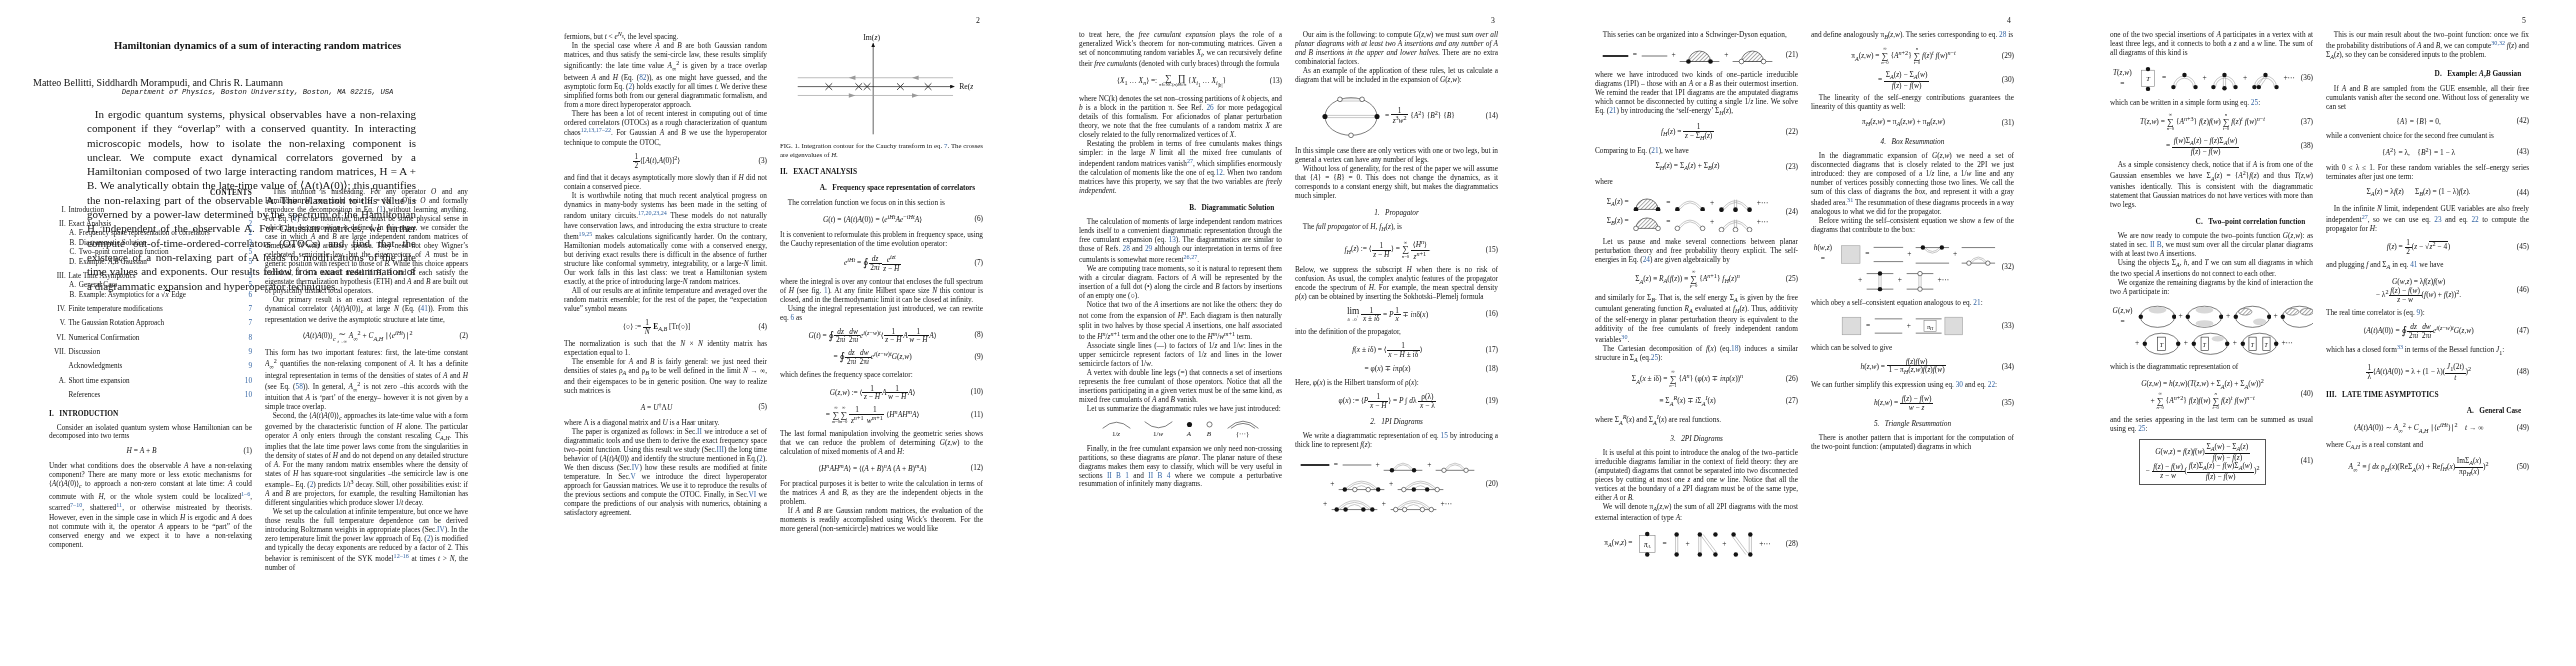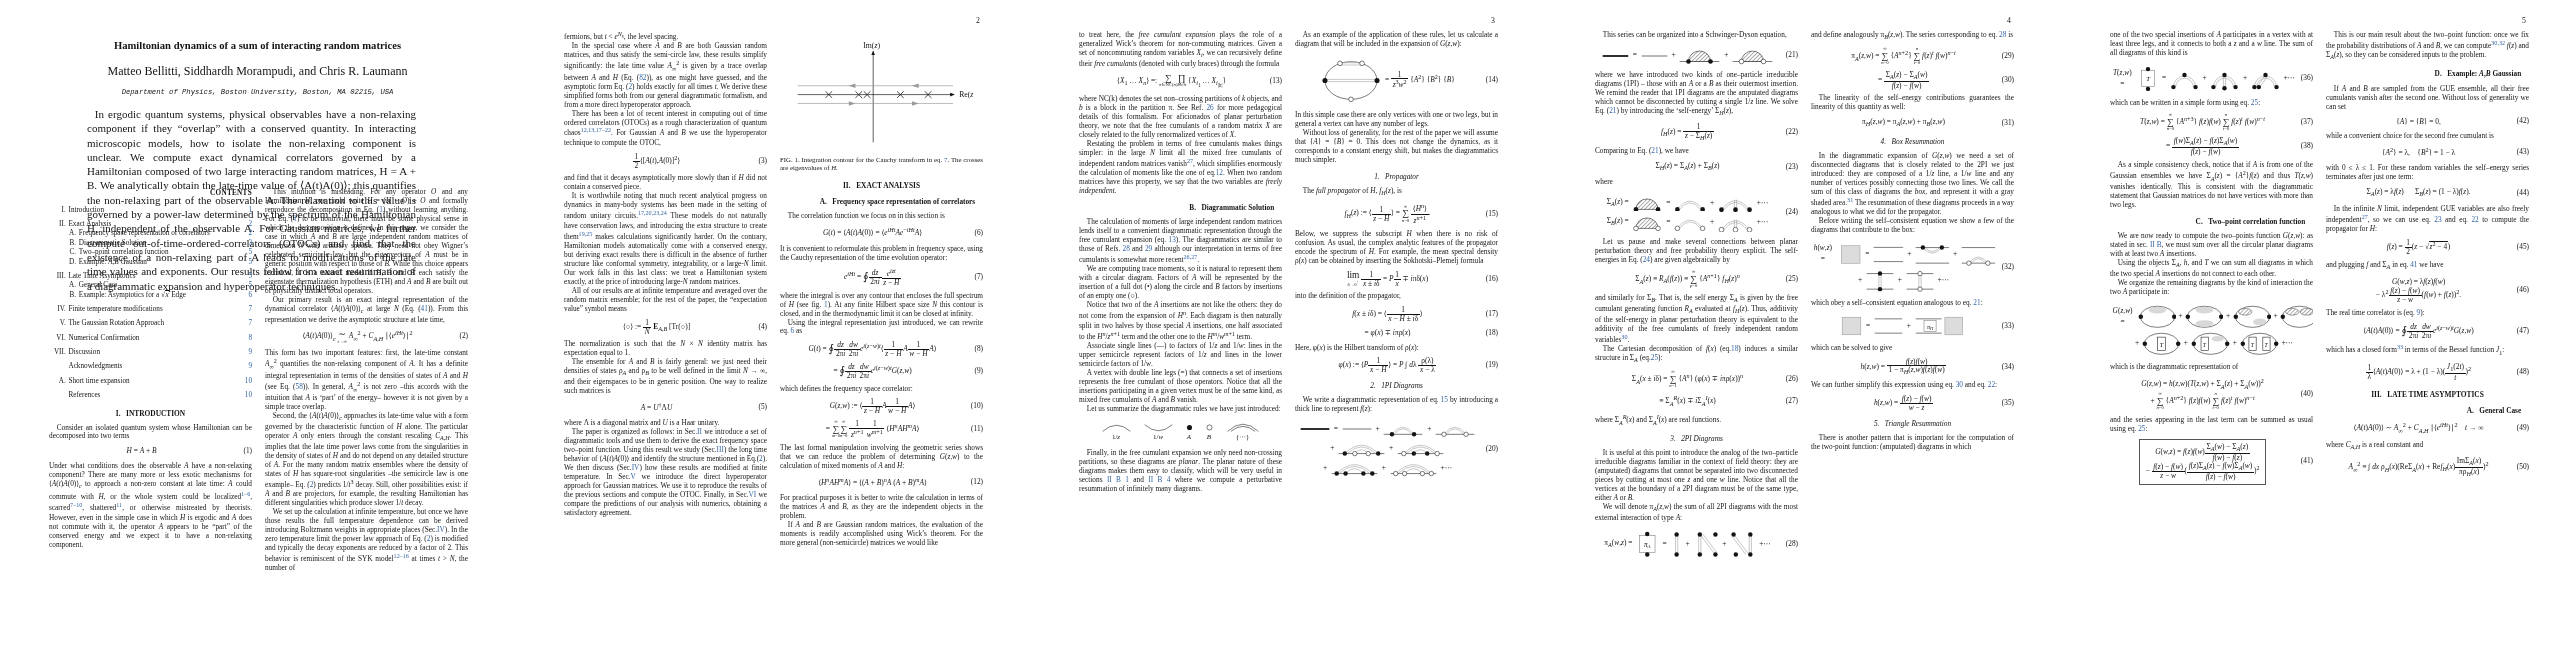--- a/index.html
+++ b/index.html
@@ -5,35 +5,35 @@
   html,body{margin:0;padding:0;background:#fff;width:2576px;height:667px;overflow:hidden;
     font-family:"Liberation Serif",serif;color:#141414;}
   .page{position:absolute;top:0;width:515px;height:667px;background:#fff;}
   .pageno{position:absolute;top:15.6px;right:50px;font-size:7.8px;}
   .col{position:absolute;top:31px;width:203px;height:621px;overflow:hidden;
     font-size:7.3px;line-height:1.23;text-align:justify;}
   .colL{left:49px}.colR{left:265px}
   #p1 .col{top:188px;height:460px}
   
   .title{position:absolute;top:40px;left:33px;width:449px;text-align:center;font-weight:bold;font-size:10.6px;}
-  .authors{position:absolute;top:64px;left:33px;width:449px;text-align:center;font-size:12px;}
+  .authors{position:absolute;top:77px;left:33px;width:449px;font-size:10px;}
   .affil{position:absolute;top:88px;left:33px;width:449px;text-align:center;font-style:italic;font-size:7.2px;font-family:Liberation Mono, monospace;}
   .abstract{position:absolute;top:107px;left:87px;width:329px;font-size:11px;line-height:1.3;text-align:justify;text-indent:7.8px;}
   .watermark{position:absolute;left:-281px;top:321px;width:606px;height:25.6px;transform:rotate(-90deg);
     color:#8f8f8f;font-size:20.6px;letter-spacing:0.6px;text-align:center;white-space:nowrap;}
   
   p{margin:0;text-indent:7.8px}
   p.pn{text-indent:0}
-  .h1{font-weight:bold;text-align:center;margin:8.3px 0 5.6px;font-size:7.4px;text-indent:0}
+  .h1{font-weight:bold;text-align:left;margin:8.3px 0 5.6px;font-size:7.4px;text-indent:0}
   .h2{font-weight:bold;text-align:right;margin:7.8px 7.8px 5.6px;font-size:7.3px;text-indent:0}
   .h3{font-style:italic;text-align:center;margin:7.8px 0 5.6px;font-size:7.3px;text-indent:0}
   .eq{display:flex;align-items:center;margin:5px 0;text-indent:0}
   .eq .math{flex:1;text-align:center;font-size:7.4px;line-height:1.45}
   .eq .num{flex:none;min-width:18px;text-align:right}
-  .fig{margin:8px 0;text-align:center;text-indent:0}
+  .fig{margin:0 0;text-align:center;text-indent:0}
   .cap{font-size:6.8px;text-align:justify;margin:2.2px 0 5.6px;text-indent:0}
   .toch{font-weight:bold;text-align:right;letter-spacing:0.3px;margin:1.1px 0 7.8px;font-size:7.2px}
   .tocr{display:flex;gap:2.8px;font-size:7.2px;line-height:1.3}
   .tocr.g{margin-top:5px}
   .tocr .tocn{flex:none;width:16.7px;text-align:right}
   .tocr .tocl{flex:1;text-align:left}
   .tocr .tocp{flex:none;color:#3465a4}
   .tocr.ind .tocn{width:27px}
   
   .fr{display:inline-block;vertical-align:middle;text-align:center;line-height:1.05}
@@ -298,20 +298,21 @@
             </svg><br><i>B</i></span>
           <span class="it"><svg width="36" height="11" viewBox="0 0 64 20">
               <path d="M4,17 Q32,-9 60,17" fill="none" stroke="#141414"></path>
               <path d="M10,17 Q32,-1 54,17" fill="none" stroke="#141414"></path>
             </svg><br>{⋯}</span>
         </div>
       </div>
       <p class="p">Finally, in the free cumulant expansion we only need non-crossing partitions, so these diagrams are <i>planar</i>.  The planar nature of these diagrams makes them easy to classify, which will be very useful in sections <span class="r">II B 1</span> and <span class="r">II B 4</span> where we compute a perturbative resummation of infinitely many diagrams.</p>
     </div>
   <div class="col colR">
+      <p class="p">Our aim is the following: to compute <i>G</i>(<i>z</i>,<i>w</i>) we must <i>sum over all planar diagrams with at least two A insertions and any number of A and B insertions in the upper and lower halves</i>. There are no extra combinatorial factors.</p>
       <p class="p">As an example of the application of these rules, let us calculate a diagram that will be included in the expansion of <i>G</i>(<i>z</i>,<i>w</i>):</p>
       <div class="eq">
         <span class="math">
           <span class="drow">
             <svg width="62" height="49" viewBox="0 0 112 88">
               <ellipse cx="56" cy="44" rx="47" ry="34" fill="none" stroke="#141414"></ellipse>
               <line x1="13" y1="42" x2="99" y2="42" stroke="#9a9a9a"></line>
               <line x1="13" y1="46" x2="99" y2="46" stroke="#9a9a9a"></line>
               <line x1="36" y1="12" x2="76" y2="12" stroke="#9a9a9a"></line>
               <line x1="36" y1="16" x2="76" y2="16" stroke="#9a9a9a"></line>

